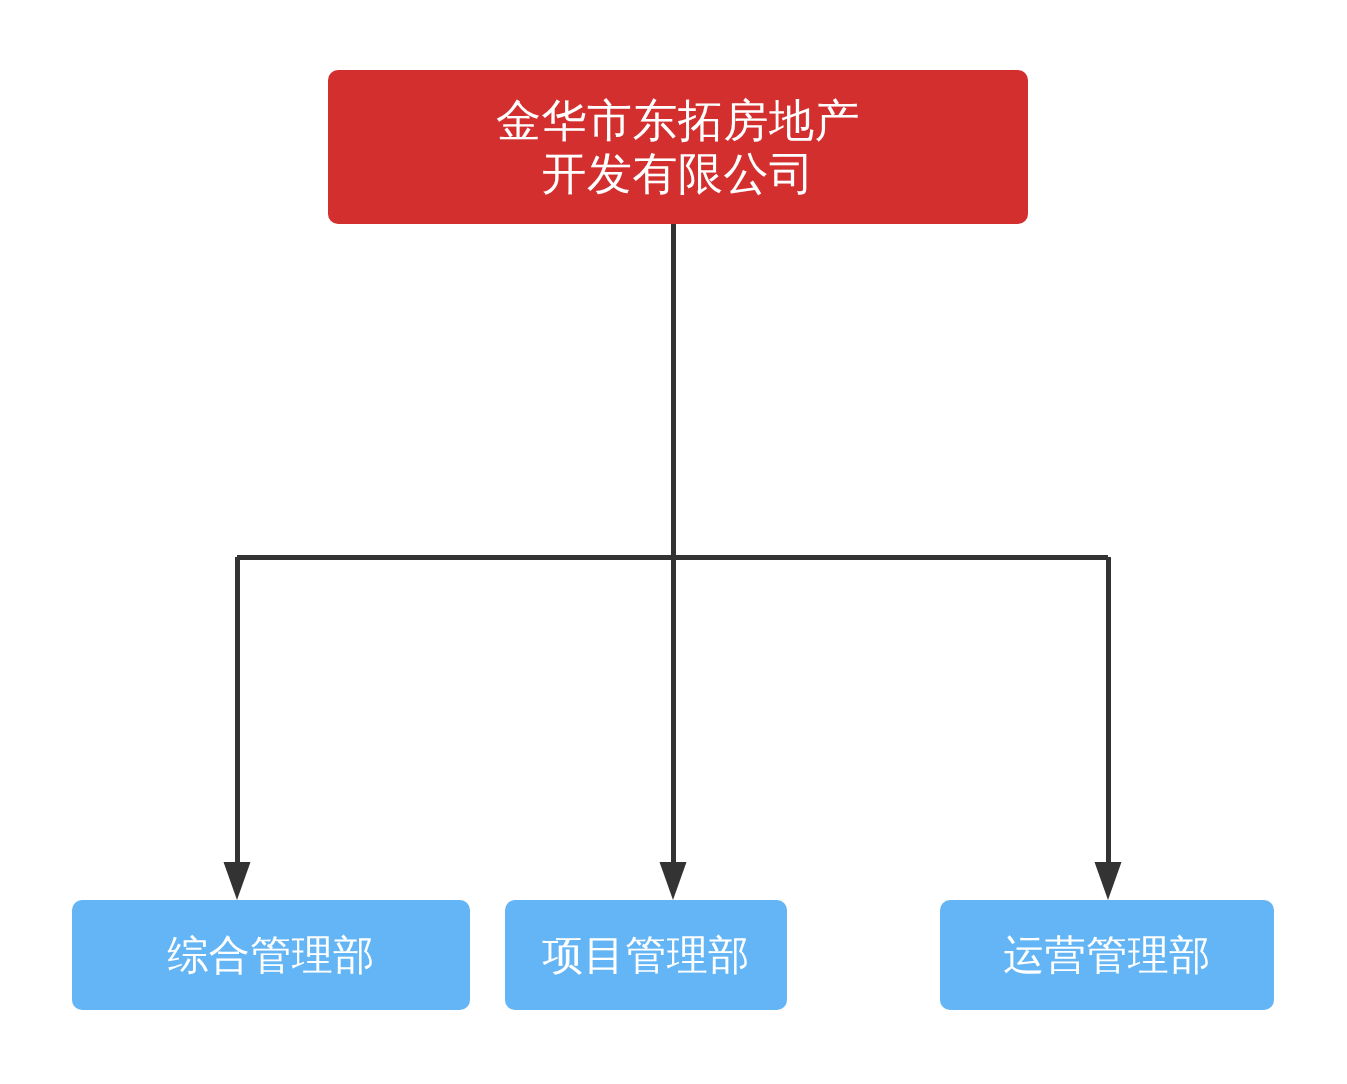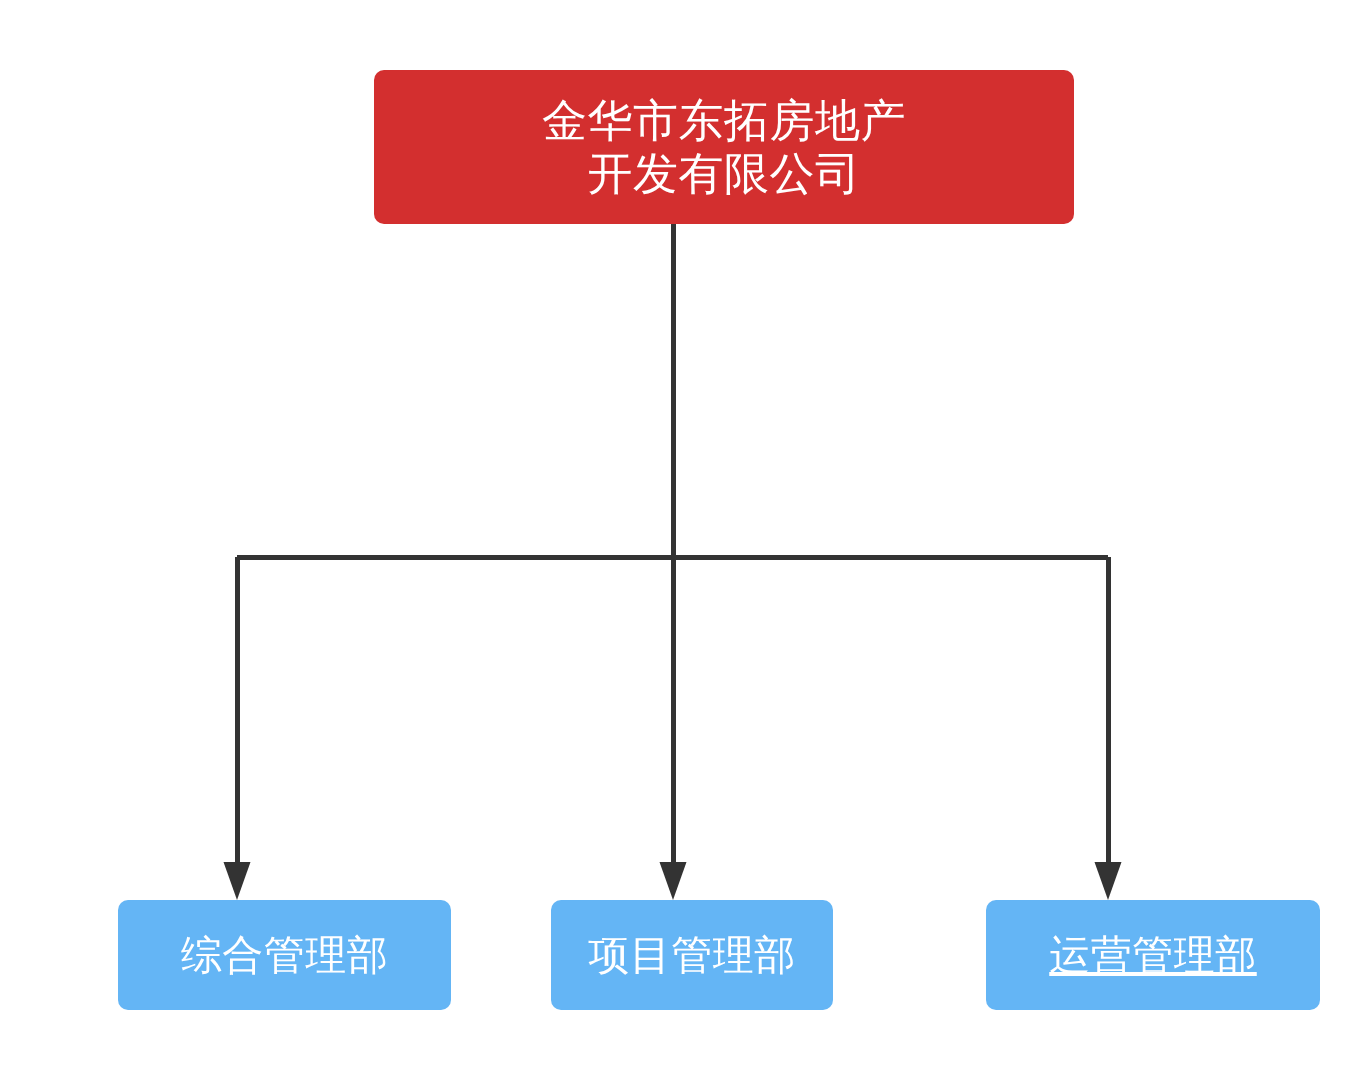--- a/index.html
+++ b/index.html
@@ -31,39 +31,38 @@
     box-sizing: border-box;
     display: flex;
     align-items: center;
     justify-content: center;
     text-align: center;
     color: #ffffff;
     border-radius: 10px;
     line-height: 1.18;
     white-space: pre-line;
     letter-spacing: 0.5px;
-    margin-left: 46px;
   }
   .node-root {
     left: 328px;
     top: 70px;
     width: 700px;
     height: 154px;
     background: #d32f2f;
     font-size: 45px;
   }
   .node-child {
     top: 900px;
     height: 110px;
     background: #64b5f5;
     font-size: 41px;
   }
-  .child-1 { left: 72px;  width: 333px; }
+  .child-1 { left: 72px;  width: 398px; }
   .child-2 { left: 505px; width: 282px; }
-  .child-3 { left: 940px; width: 334px; text-decoration: underline; }
+  .child-3 { left: 940px; width: 334px; }
 </style>
 </head>
 <body>
 
 <div id="canvas">
 
   <svg id="wires" width="1347" height="1084" viewBox="0 0 1347 1084">
     <g stroke="#333333" stroke-width="5" fill="none" shape-rendering="crispEdges">
 
       <path d="M673,224 L673,557"></path>

